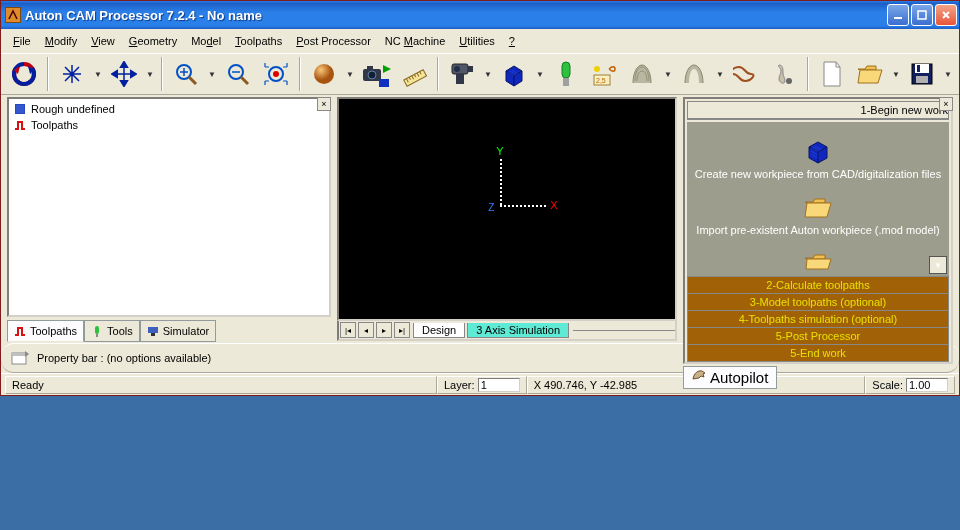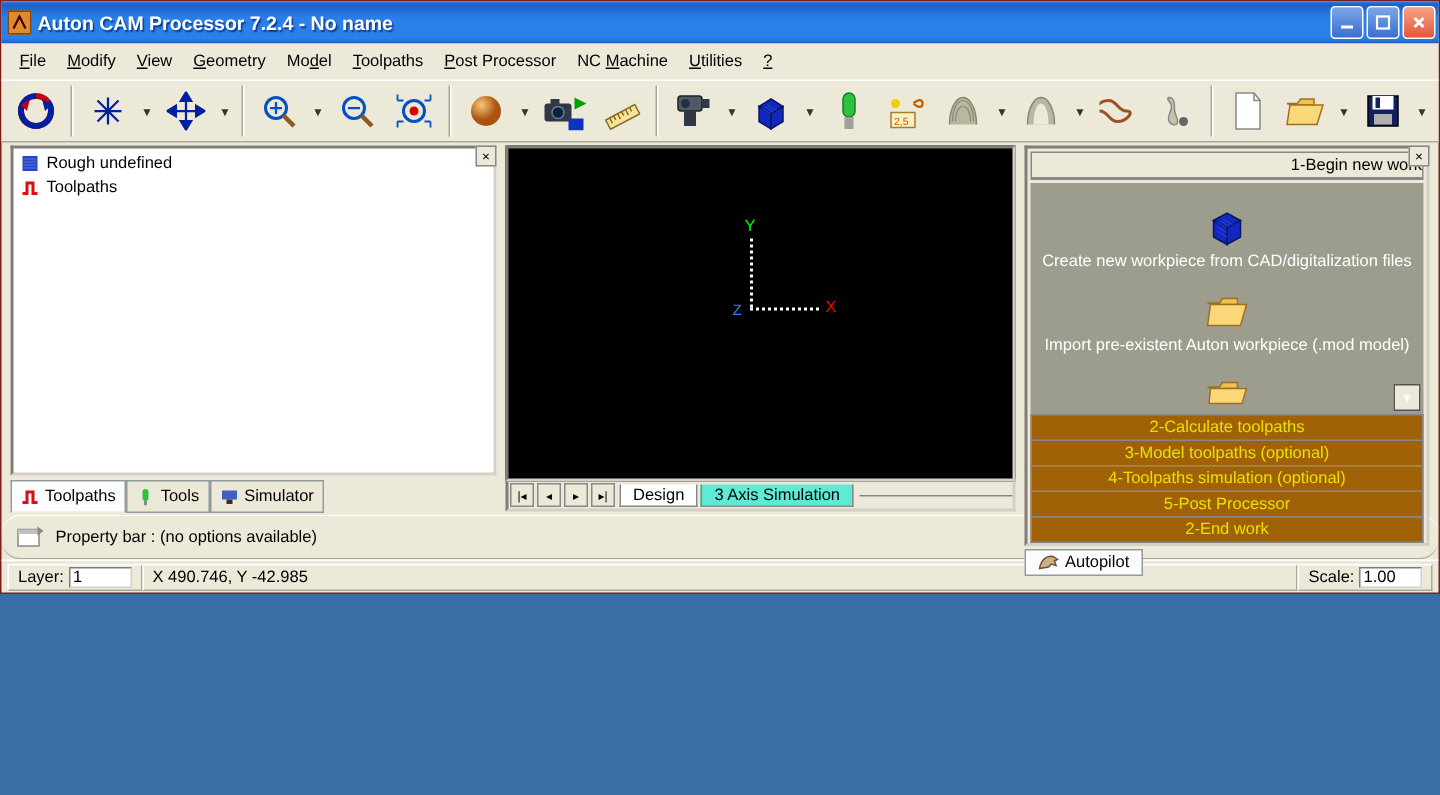--- a/index.html
+++ b/index.html
@@ -48,21 +48,21 @@
 .wizard-box { flex:1; border:2px inset #d4d0c8; background:#ece9d8; display:flex; flex-direction:column; font-size:11px; }
 .wiz-header { background:#ece9d8; border:1px solid #888; border-bottom:2px solid #888; margin:2px; text-align:right; padding:2px 0; font-size:11px; }
 .wiz-body { flex:1; background:#9d9d8e; margin:0 2px; position:relative; overflow:hidden; display:flex; flex-direction:column; align-items:center; padding-top:16px; color:#fff; }
 .wiz-item { display:flex; flex-direction:column; align-items:center; gap:4px; margin-bottom:14px; text-align:center; padding:0 6px; }
 .wiz-icon { width:30px; height:26px; }
 .wiz-scroll { position:absolute; right:2px; bottom:2px; width:18px; height:18px; border:1px solid #555; background:#ece9d8; display:flex; align-items:center; justify-content:center; font-size:8px; }
 .wiz-steps { margin:0 2px; }
 .wiz-step { border:1px solid #888; background:#a16207; text-align:center; font-size:11px; color:#e8e000; padding:2px 0; border-top:0; }
 .wiz-step:first-child{ border-top:1px solid #888;}
 .right-tab { display:flex; margin-top:2px; }
-.right-tab .rtab { border:1px solid #919b9c; background:#fcfcfe; padding:2px 8px; font-size:11px; display:flex; align-items:flex-end; gap:4px; }
+.right-tab .rtab { border:1px solid #919b9c; background:#fcfcfe; padding:2px 8px; font-size:15px; display:flex; align-items:flex-start; gap:4px; }
 .propbar { height:30px; border-top:1px solid #fff; border-bottom:1px solid #aca899; display:flex; align-items:center; padding:0 10px; font-size:11px; gap:8px; margin-top:2px;border-radius:13px; }
 .statusbar { height:22px; border-top:1px solid #fff; display:flex; align-items:center; font-size:11px; padding:0 4px; gap:0; }
 .statusbar .cell { border:1px solid #aca899; border-top-color:#fff; border-left-color:#fff; padding:1px 6px; height:18px; display:flex; align-items:center; }
 .statusbar .cell input { border:1px inset #d4d0c8; font-size:11px; width:42px; height:14px; padding:0 2px; background:#fff; }
 .statusbar .stretch { flex:1; }
 </style>
 </head>
 <body>
 
 <div class="window">
@@ -396,21 +396,21 @@
                 </svg>
               </div>
           </div>
           <div class="wiz-scroll">▼</div>
         </div>
         <div class="wiz-steps">
           <div class="wiz-step">2-Calculate toolpaths</div>
           <div class="wiz-step">3-Model toolpaths (optional)</div>
           <div class="wiz-step">4-Toolpaths simulation (optional)</div>
           <div class="wiz-step">5-Post Processor</div>
-          <div class="wiz-step">2-End work</div>
+          <div class="wiz-step">5-End work</div>
         </div>
       </div>
       <div class="right-tab">
         <div class="rtab">
           <span>
               <svg width="14" height="12">
                 <path d="M1 10c1-6 5-9 9-8l3 2-2 1 1 3-3-1-2 2z" fill="#c8b088" stroke="#705030"></path>
               </svg>
             </span>
           <span>Autopilot</span>
@@ -425,20 +425,21 @@
         <svg width="18" height="16">
           <rect x="1" y="3" width="14" height="11" fill="#fff" stroke="#888"></rect>
           <rect x="1" y="3" width="14" height="3" fill="#c0c0c0"></rect>
           <path d="M14 1l4 3-4 3z" fill="#888"></path>
         </svg>
       </span>
     <span>Property bar : (no options available)</span>
   </div>
 
   <div class="statusbar">
+    <div class="cell stretch" style="flex:0 0 432px;">Ready</div>
     <div class="cell" style="flex:0 0 auto;">
       <span>Layer:</span>&nbsp;
       <input value="1" style="">
     </div>
     <div class="cell" style="flex:1;">X 490.746, Y -42.985</div>
     <div class="cell">
       <span>Scale:</span>&nbsp;
       <input value="1.00" style="">
     </div>
   </div>

